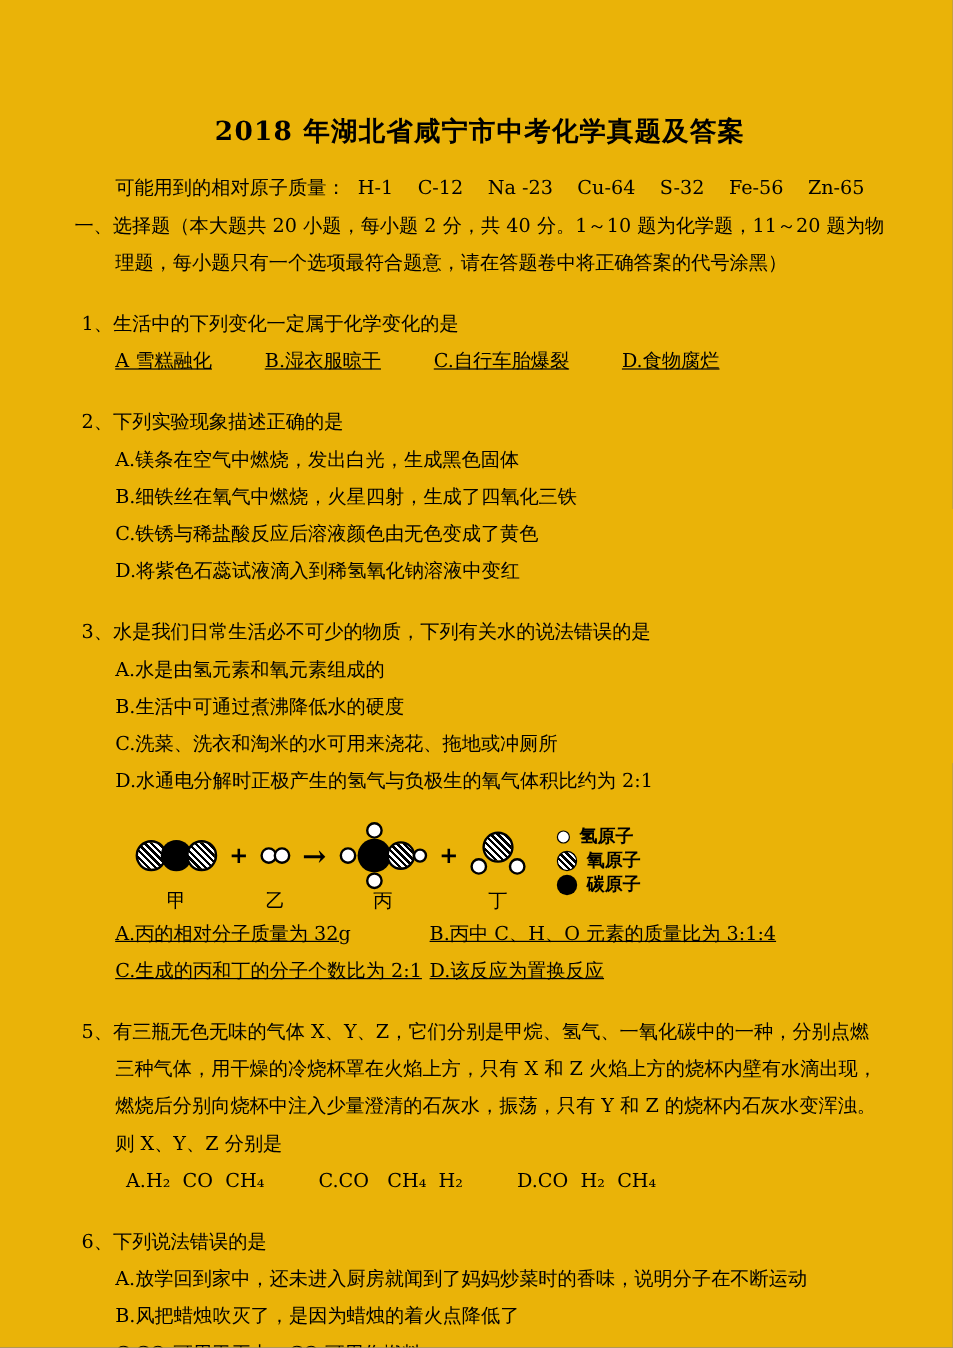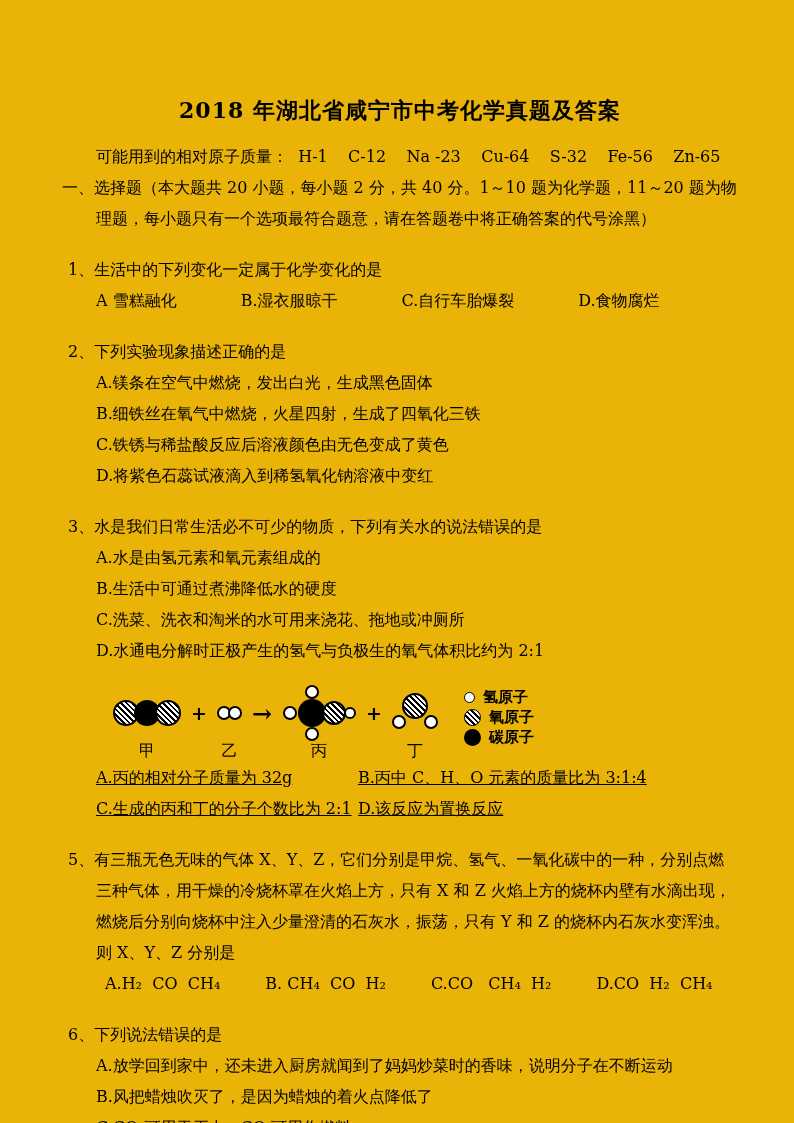--- a/index.html
+++ b/index.html
@@ -12,21 +12,21 @@
   .doc-title {
     font-size:22px; font-weight:700; text-align:center;
     margin:0 0 18px 0; line-height:26px; letter-spacing:1px;
   }
   .pre { white-space:pre-wrap; }
   .atomic-line { padding-left:34px; }
   .section-head { padding-left:34px; text-indent:-34px; }
   .question { margin-left:6px;margin-top:20px; }
   .stem { padding-left:28px; text-indent:-28px; }
   .opts-stack .opt { padding-left:28px; }
-  .opts-row { padding-left:28px; display:flex; column-gap:64px; flex-wrap:nowrap; }
+  .opts-row { padding-left:28px; display:flex; column-gap:44px; flex-wrap:nowrap;text-decoration:underline; }
   .q4-opts { padding-left:28px; display:grid; grid-template-columns:262px auto;text-decoration:underline; }
   .q5-opts { padding-left:37px; display:flex; column-gap:45px; }
 
   
   .diagram { display:flex; align-items:flex-start; padding-left:45px; gap:10px; height:76px; }
   .mol-group { display:flex; flex-direction:column; align-items:center; height:76px; }
   .mol-area { height:54px; display:flex; align-items:center; }
   .mol-label { height:22px; line-height:22px; font-size:16px; }
   .op {
     height:76px; display:flex; align-items:center; box-sizing:border-box;
@@ -179,21 +179,20 @@
         <span class="opt">B.丙中 C、H、O 元素的质量比为 3:1:4</span>
         <span class="opt">C.生成的丙和丁的分子个数比为 2:1</span>
         <span class="opt">D.该反应为置换反应</span>
       </div>
     </div>
 
     <div class="question">
       <div class="stem">5、有三瓶无色无味的气体 X、Y、Z，它们分别是甲烷、氢气、一氧化碳中的一种，分别点燃三种气体，用干燥的冷烧杯罩在火焰上方，只有 X 和 Z 火焰上方的烧杯内壁有水滴出现，燃烧后分别向烧杯中注入少量澄清的石灰水，振荡，只有 Y 和 Z 的烧杯内石灰水变浑浊。则 X、Y、Z 分别是</div>
       <div class="q5-opts">
         <span class="opt pre">A.H₂  CO  CH₄</span>
-        <span class="opt pre">B. CH₄  CO  H₂</span>
         <span class="opt pre">C.CO   CH₄  H₂</span>
         <span class="opt pre">D.CO  H₂  CH₄</span>
       </div>
     </div>
 
     <div class="question opts-stack">
       <div class="stem">6、下列说法错误的是</div>
       <div class="opt">A.放学回到家中，还未进入厨房就闻到了妈妈炒菜时的香味，说明分子在不断运动</div>
       <div class="opt">B.风把蜡烛吹灭了，是因为蜡烛的着火点降低了</div>
       <div class="opt">C.CO₂可用于灭火，CO 可用作燃料</div>

